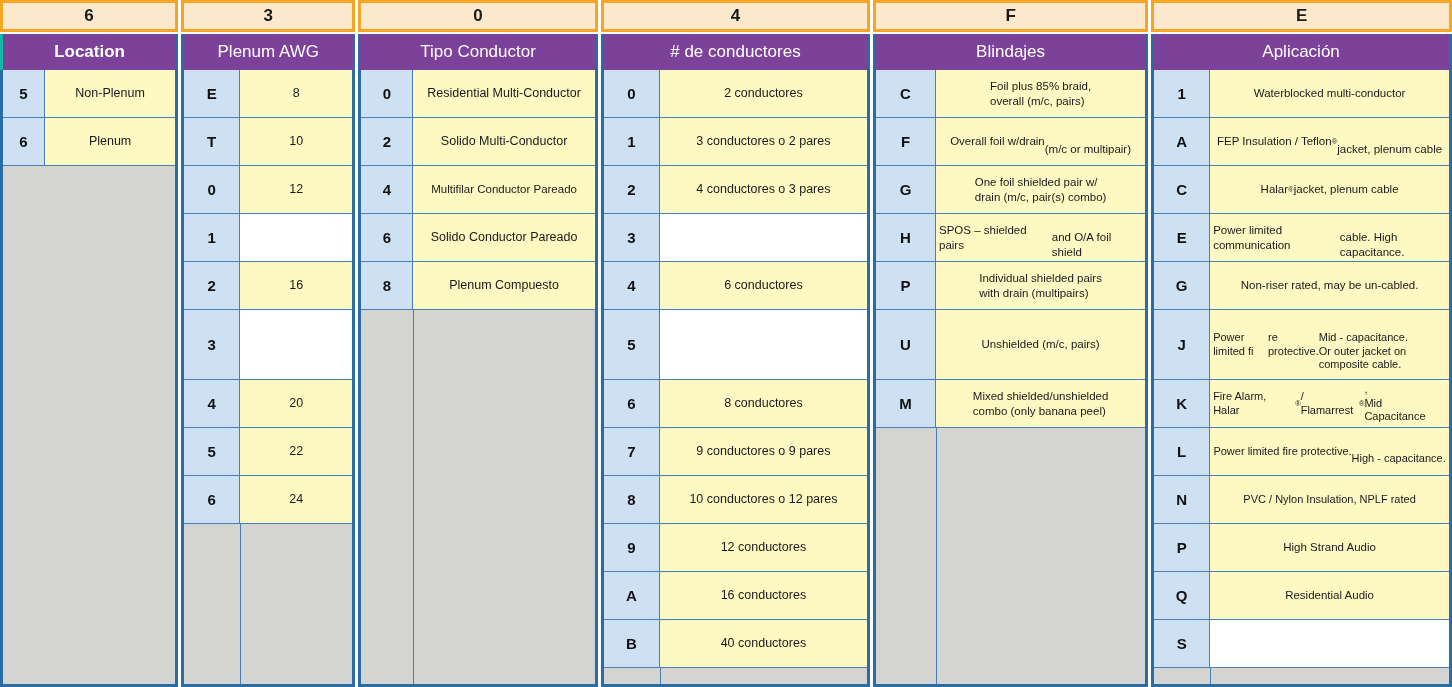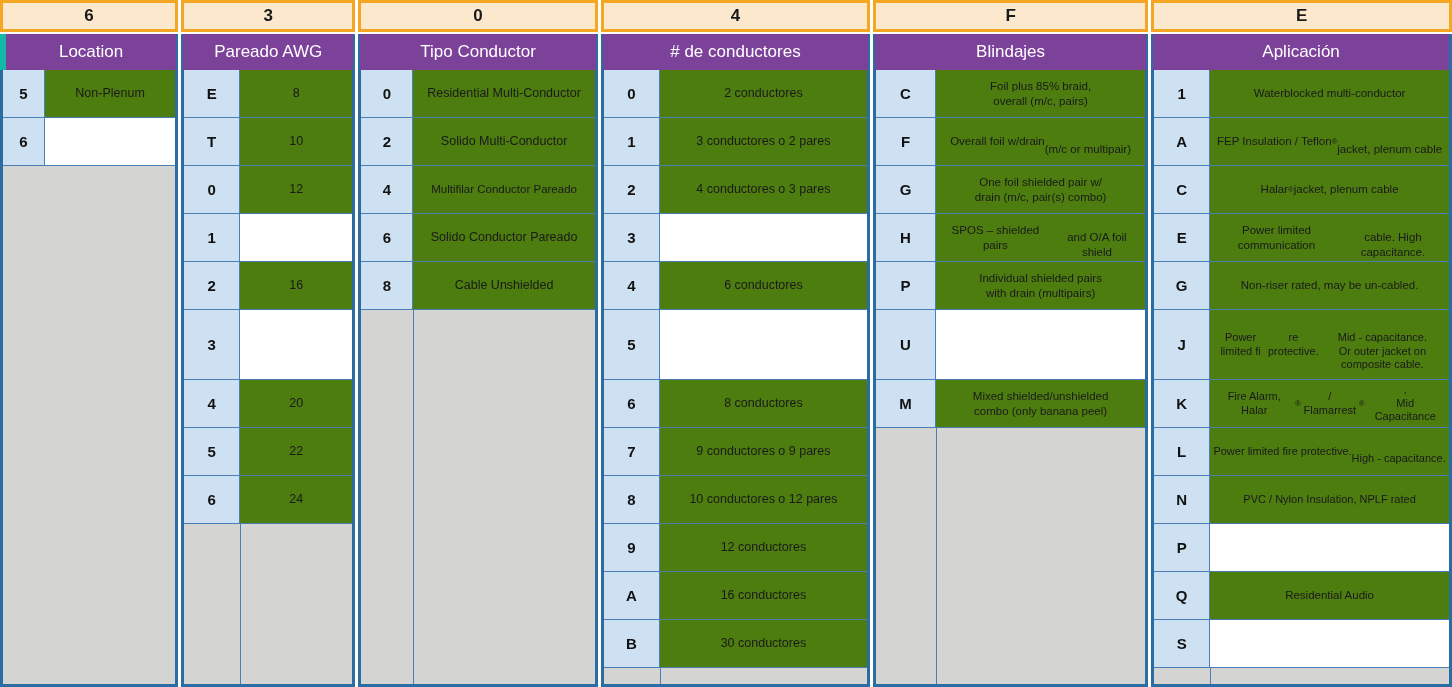--- a/index.html
+++ b/index.html
@@ -38,21 +38,21 @@
   .title-band{
     height:36px;
     box-sizing:border-box;
     background:#7b4397;
     background:#7c4199;
     display:flex;align-items:center;justify-content:center;
     color:#ffffff;font-size:17px;
     border-left:2px solid #2b6ca3;
     border-right:2px solid #2b6ca3;
   }
-  .title-band.first{border-left:6px solid #14b8a6;}
+  .title-band.first{border-left:3px solid #14b8a6;font-weight:bold;}
   .title-band.last{border-right:3px solid #2b6ca3;}
 
   
   .col-body{
     flex:1 1 auto;
     display:flex;
     flex-direction:column;
     box-sizing:border-box;
     border-left:3px solid #2b6ca3;
     border-right:3px solid #2b6ca3;
@@ -71,23 +71,23 @@
     box-sizing:border-box;
     background:#cfe2f3;
     background:#cde1f2;
     display:flex;align-items:center;justify-content:center;
     font-weight:bold;font-size:15px;color:#111111;
     border-right:1px solid #4a7fb5;
     flex:0 0 auto;
   }
   .cell-desc{
     box-sizing:border-box;
-    background:#4d7c0f;
+    background:#fef9c3;
     display:flex;align-items:center;justify-content:center;
-    text-align:center;
+    text-align:left;
     font-size:12.5px;color:#1a1a1a;
     line-height:1.22;
     padding:2px 3px;
     flex:1 1 auto;
   }
   .cell-desc.sm{font-size:11.5px;}
   .cell-desc.xs{font-size:11px;}
   .filler{
     flex:1 1 auto;
     background:#d4d4d2;
@@ -106,28 +106,29 @@
     <div class="col-group" style="width: 180px; height: 687px;">
       <div class="code-head">6</div>
       <div class="title-band first">Location</div>
       <div class="col-body">
         <div class="row" style="height: 48px;">
           <div class="cell-code" style="width: 42px;">5</div>
           <div class="cell-desc">Non-Plenum</div>
         </div>
         <div class="row" style="height: 48px;">
           <div class="cell-code" style="width: 42px;">6</div>
+          <div class="cell-desc">Plenum</div>
         </div>
         <div class="filler"></div>
       </div>
     </div>
     <div class="col-gap" style="flex: 0 0 3px;"></div>
     <div class="col-group" style="width: 176px; height: 687px;">
       <div class="code-head">3</div>
-      <div class="title-band">Pareado AWG</div>
+      <div class="title-band">Plenum AWG</div>
       <div class="col-body">
         <div class="row" style="height: 48px;">
           <div class="cell-code" style="width: 56px;">E</div>
           <div class="cell-desc">8</div>
         </div>
         <div class="row" style="height: 48px;">
           <div class="cell-code" style="width: 56px;">T</div>
           <div class="cell-desc">10</div>
         </div>
         <div class="row" style="height: 48px;">
@@ -178,21 +179,21 @@
         <div class="row" style="height: 48px;">
           <div class="cell-code" style="width: 52px;">4</div>
           <div class="cell-desc sm">Multifilar Conductor Pareado</div>
         </div>
         <div class="row" style="height: 48px;">
           <div class="cell-code" style="width: 52px;">6</div>
           <div class="cell-desc">Solido Conductor Pareado</div>
         </div>
         <div class="row" style="height: 48px;">
           <div class="cell-code" style="width: 52px;">8</div>
-          <div class="cell-desc">Cable Unshielded</div>
+          <div class="cell-desc">Plenum Compuesto</div>
         </div>
         <div class="filler-split">
           <div class="fl" style="width: 52px;"></div>
           <div class="fr"></div>
         </div>
       </div>
     </div>
     <div class="col-gap" style="flex: 0 0 3px;"></div>
     <div class="col-group" style="width: 272px; height: 687px;">
       <div class="code-head">4</div>
@@ -235,21 +236,21 @@
         <div class="row" style="height: 48px;">
           <div class="cell-code" style="width: 56px;">9</div>
           <div class="cell-desc">12 conductores</div>
         </div>
         <div class="row" style="height: 48px;">
           <div class="cell-code" style="width: 56px;">A</div>
           <div class="cell-desc">16 conductores</div>
         </div>
         <div class="row" style="height: 48px;">
           <div class="cell-code" style="width: 56px;">B</div>
-          <div class="cell-desc">30 conductores</div>
+          <div class="cell-desc">40 conductores</div>
         </div>
         <div class="filler-split">
           <div class="fl" style="width: 56px;"></div>
           <div class="fr"></div>
         </div>
       </div>
     </div>
     <div class="col-gap" style="flex: 0 0 3px;"></div>
     <div class="col-group" style="width: 278px; height: 687px;">
       <div class="code-head">F</div>
@@ -270,20 +271,21 @@
         <div class="row" style="height: 48px;">
           <div class="cell-code" style="width: 60px;">H</div>
           <div class="cell-desc sm"><b>SPOS – shielded pairs</b><br>and O/A foil shield</div>
         </div>
         <div class="row" style="height: 48px;">
           <div class="cell-code" style="width: 60px;">P</div>
           <div class="cell-desc sm">Individual shielded pairs<br>with drain (multipairs)</div>
         </div>
         <div class="row" style="height: 70px;">
           <div class="cell-code" style="width: 60px;">U</div>
+          <div class="cell-desc sm">Unshielded (m/c, pairs)</div>
         </div>
         <div class="row" style="height: 48px;">
           <div class="cell-code" style="width: 60px;">M</div>
           <div class="cell-desc sm">Mixed shielded/unshielded<br>combo (only banana peel)</div>
         </div>
         <div class="filler-split">
           <div class="fl" style="width: 60px;"></div>
           <div class="fr"></div>
         </div>
       </div>
@@ -324,20 +326,21 @@
         <div class="row" style="height: 48px;">
           <div class="cell-code" style="width: 56px;">L</div>
           <div class="cell-desc xs">Power limited fi<b>re protective.</b><br>High - capacitance.</div>
         </div>
         <div class="row" style="height: 48px;">
           <div class="cell-code" style="width: 56px;">N</div>
           <div class="cell-desc xs">PVC / Nylon Insulation, NPLF rated</div>
         </div>
         <div class="row" style="height: 48px;">
           <div class="cell-code" style="width: 56px;">P</div>
+          <div class="cell-desc sm">High Strand Audio</div>
         </div>
         <div class="row" style="height: 48px;">
           <div class="cell-code" style="width: 56px;">Q</div>
           <div class="cell-desc sm">Residential Audio</div>
         </div>
         <div class="row" style="height: 48px;">
           <div class="cell-code" style="width: 56px;">S</div>
         </div>
         <div class="filler-split">
           <div class="fl" style="width: 56px;"></div>

